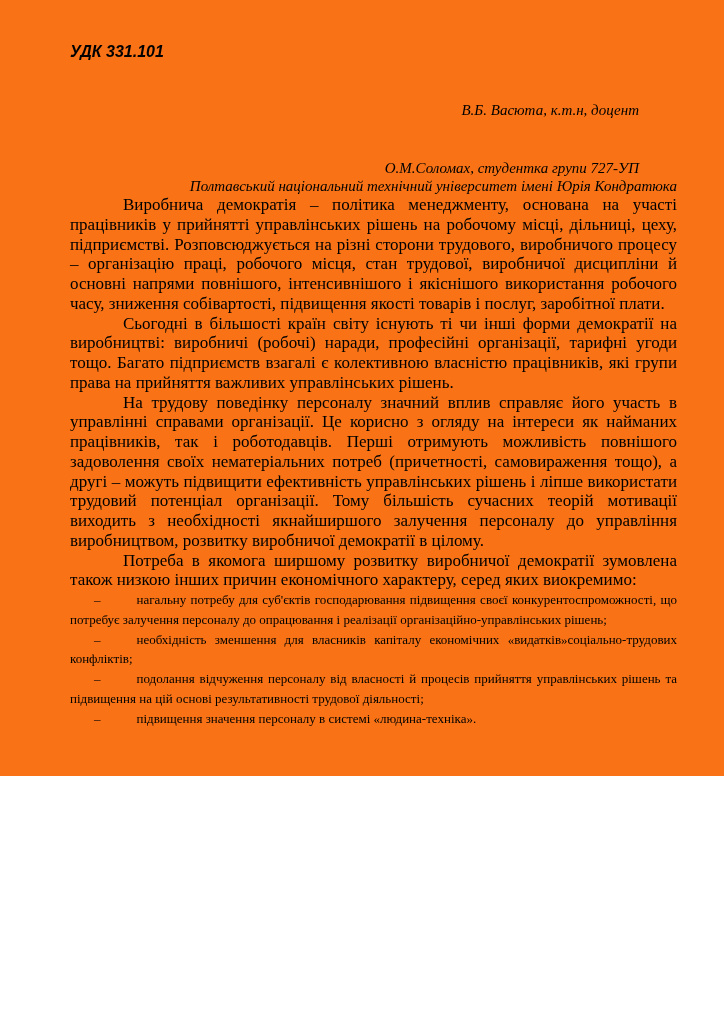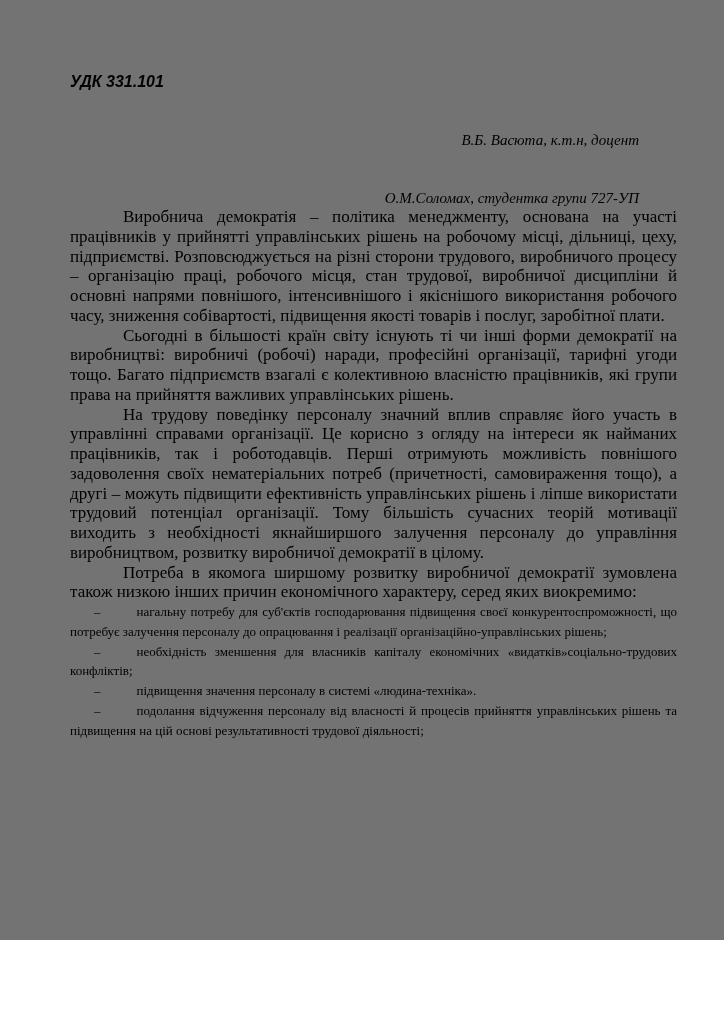--- a/index.html
+++ b/index.html
@@ -4,25 +4,25 @@
 <style>
   html, body { margin: 0; padding: 0; }
   body {
     width: 724px; height: 1024px;
     background: #ffffff;
     font-family: "Liberation Serif", serif;
     color: #000000;
   }
   .page {
     position: relative;
-    width: 724px; height: 940px;
-    background: #737373;
+    width: 724px; height: 776px;
+    background: #f97316;
     overflow: hidden;
     box-sizing: border-box;
-    padding: 72px 47px 0 70px;
+    padding: 42px 47px 0 70px;
   }
   .udk {
     font-family: "Liberation Sans", sans-serif;
     font-weight: bold;
     font-style: italic;
     font-size: 16px;
     line-height: 19px;
   }
   .byline {
     margin-top: 4px;
@@ -62,36 +62,37 @@
 </head>
 <body>
 
 <div class="page">
 
   <div class="udk">УДК 331.101</div>
 
   <div class="byline">
     <div class="byline-line inset">В.Б. Васюта, к.т.н, доцент</div>
     <div class="byline-line inset">О.М.Соломах, студентка групи 727-УП</div>
+    <div class="byline-line">Полтавський національний технічний університет імені Юрія Кондратюка</div>
   </div>
 
 
   <div class="body-text">
 
     <p class="para">Виробнича демократія – політика менеджменту, основана на участі працівників у прийнятті управлінських рішень на робочому місці, дільниці, цеху, підприємстві. Розповсюджується на різні сторони трудового, виробничого процесу – організацію праці, робочого місця, стан трудової, виробничої дисципліни й основні напрями повнішого, інтенсивнішого і якіснішого використання робочого часу, зниження собівартості, підвищення якості товарів і послуг, заробітної плати.</p>
 
     <p class="para">Сьогодні в більшості країн світу існують ті чи інші форми демократії на виробництві: виробничі (робочі) наради, професійні організації, тарифні угоди тощо. Багато підприємств взагалі є колективною власністю працівників, які групи права на прийняття важливих управлінських рішень.</p>
 
     <p class="para">На трудову поведінку персоналу значний вплив справляє його участь в управлінні справами організації. Це корисно з огляду на інтереси як найманих працівників, так і роботодавців. Перші отримують можливість повнішого задоволення своїх нематеріальних потреб (причетності, самовираження тощо), а другі – можуть підвищити ефективність управлінських рішень і ліпше використати трудовий потенціал організації. Тому більшість сучасних теорій мотивації виходить з необхідності якнайширшого залучення персоналу до управління виробництвом, розвитку виробничої демократії в цілому.</p>
 
     <p class="para">Потреба в якомога ширшому розвитку виробничої демократії зумовлена також низкою інших причин економічного характеру, серед яких виокремимо:</p>
 
     <p class="bullet"><span class="dash">–</span><span class="tab-gap"></span><span>нагальну потребу для суб'єктів господарювання підвищення своєї конкурентоспроможності, що потребує залучення персоналу до опрацювання і реалізації організаційно-управлінських рішень;</span></p>
 
     <p class="bullet"><span class="dash">–</span><span class="tab-gap"></span><span>необхідність зменшення для власників капіталу економічних «видатків»соціально-трудових конфліктів;</span></p>
 
+    <p class="bullet"><span class="dash">–</span><span class="tab-gap"></span><span>подолання відчуження персоналу від власності й процесів прийняття управлінських рішень та підвищення на цій основі результативності трудової діяльності;</span></p>
+
     <p class="bullet"><span class="dash">–</span><span class="tab-gap"></span><span>підвищення значення персоналу в системі «людина-техніка».</span></p>
-
-    <p class="bullet"><span class="dash">–</span><span class="tab-gap"></span><span>подолання відчуження персоналу від власності й процесів прийняття управлінських рішень та підвищення на цій основі результативності трудової діяльності;</span></p>
 
   </div>
 
 </div>
 
 </body></html>

